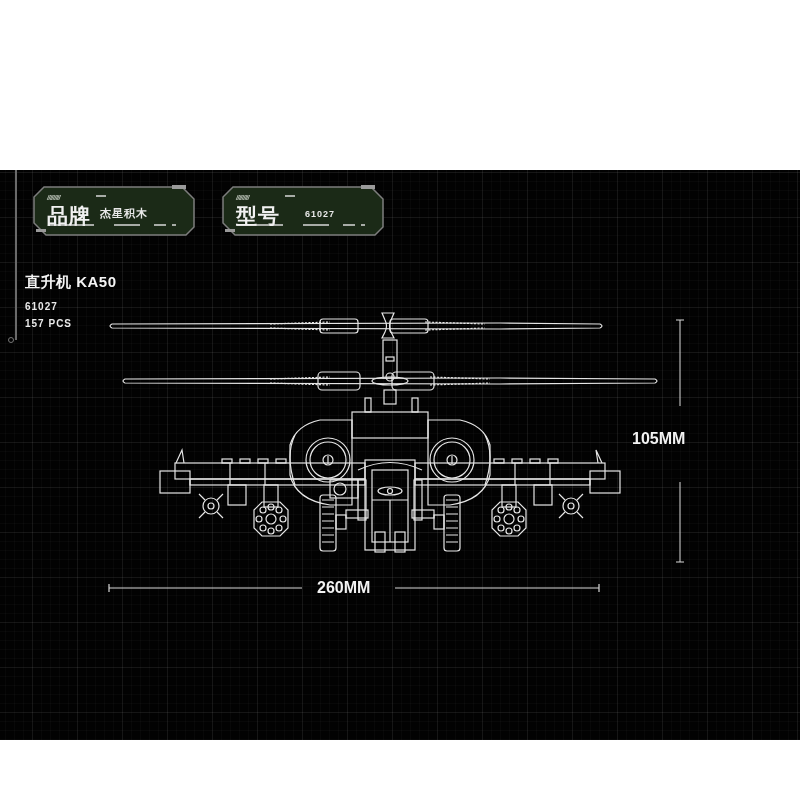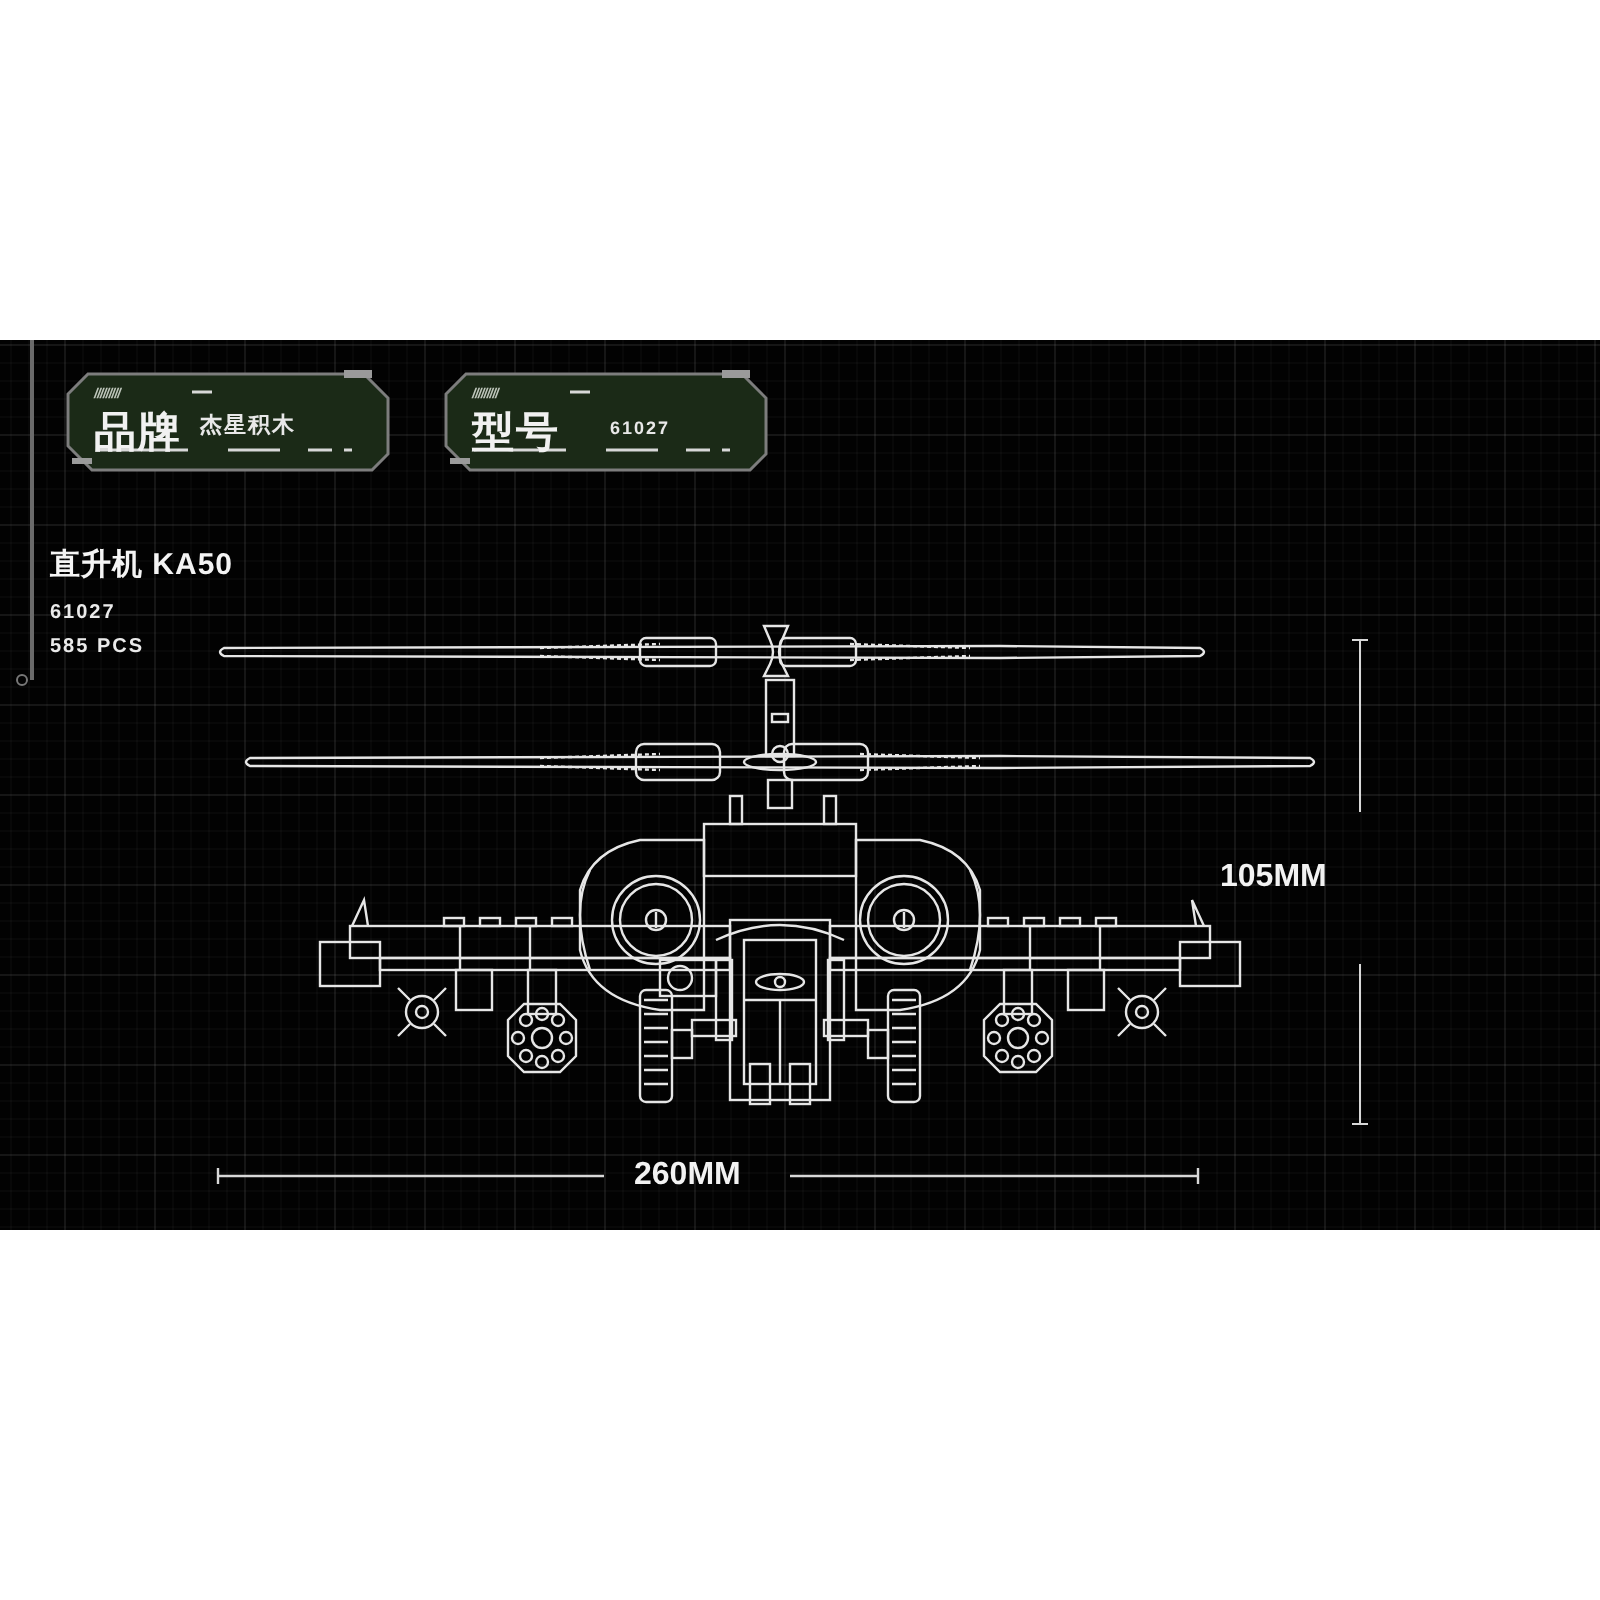--- a/index.html
+++ b/index.html
@@ -1,18 +1,18 @@
 <!DOCTYPE html>
 <html><head>
 <meta charset="utf-8">
 <style>
   html, body { margin:0; padding:0; background:#ffffff; }
   body { width:800px; height:800px; position:relative; overflow:hidden; font-family:"Liberation Sans", sans-serif; }
   .stage {
-    position:absolute; left:0; top:170px; width:800px; height:445px;
+    position:absolute; left:0; top:170px; width:800px; height:570px;
     background-color:#020202;
     background-image:
       linear-gradient(to right, rgba(255,255,255,0.055) 1px, transparent 1px),
       linear-gradient(to bottom, rgba(255,255,255,0.055) 1px, transparent 1px),
       linear-gradient(to right, rgba(255,255,255,0.025) 1px, transparent 1px),
       linear-gradient(to bottom, rgba(255,255,255,0.025) 1px, transparent 1px);
     background-size: 45px 45px, 45px 45px, 9px 9px, 9px 9px;
     background-position: 32px 2px, 32px 2px, 32px 2px, 32px 2px;
     overflow:hidden;
   }
@@ -67,21 +67,21 @@
     </svg>
     <span class="slashes">/////////</span>
     <span class="label">型号</span>
     <span class="value" style="left:86px; top:25px;">61027</span>
   </div>
 
 
 
   <div class="title">直升机 KA50</div>
   <div class="sub" style="top:131px;">61027</div>
-  <div class="sub" style="top:148px;">585 PCS</div>
+  <div class="sub" style="top:148px;">157 PCS</div>
 
   <svg class="heli" viewBox="0 0 800 460" fill="none" stroke="#e6e6e6" stroke-width="1.2">
 
     <g>
       <path d="M112 154 L500 153 L600 154 Q604 156 600 158 L500 159 L112 158 Q108 156 112 154 Z"></path>
       <path d="M270 154 L330 152 M270 158 L330 160" stroke-dasharray="2 1.5"></path>
       <path d="M425 152 L485 154 M425 160 L485 158" stroke-dasharray="2 1.5"></path>
       <rect x="320" y="149" width="38" height="14" rx="3"></rect>
       <rect x="390" y="149" width="38" height="14" rx="3"></rect>
       <path d="M382 143 L394 143 L391 150 Q388 156 391 162 L394 168 L382 168 L385 162 Q388 156 385 150 Z"></path>
@@ -225,15 +225,15 @@
     </g>
 
     <g stroke="#d8d8d8" stroke-width="1.2">
       <line x1="109" y1="418" x2="302" y2="418"></line>
       <line x1="109" y1="414" x2="109" y2="422"></line>
       <line x1="395" y1="418" x2="599" y2="418"></line>
       <line x1="599" y1="414" x2="599" y2="422"></line>
     </g>
   </svg>
 
-  <div class="dim-text" style="left:610px; top:260px;">105MM</div>
+  <div class="dim-text" style="left:632px; top:260px;">105MM</div>
   <div class="dim-text" style="left:317px; top:409px;">260MM</div>
 </div>
 
 </body></html>

